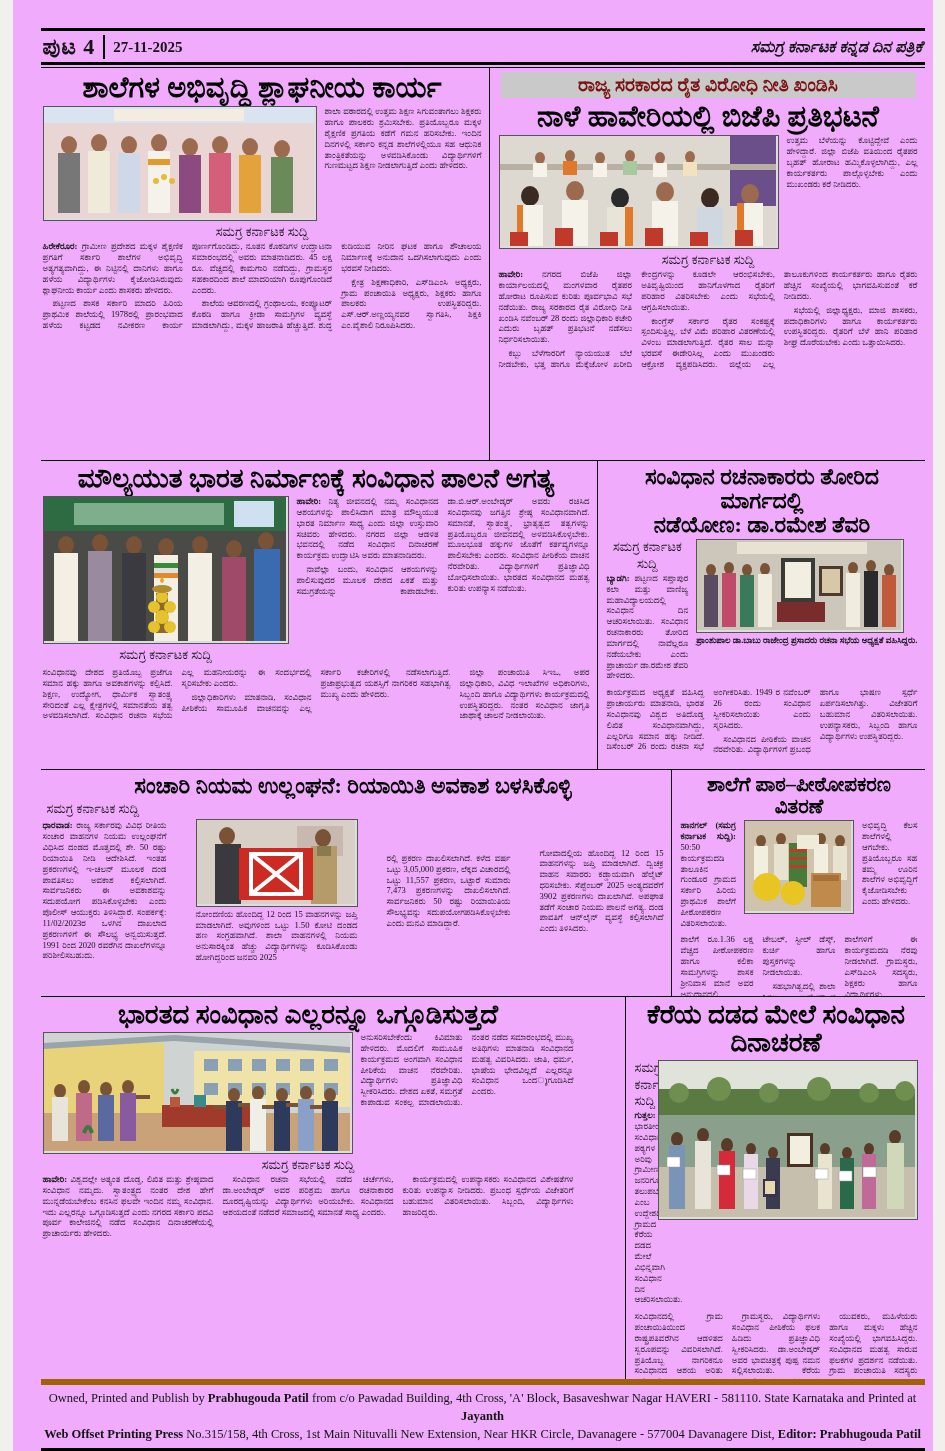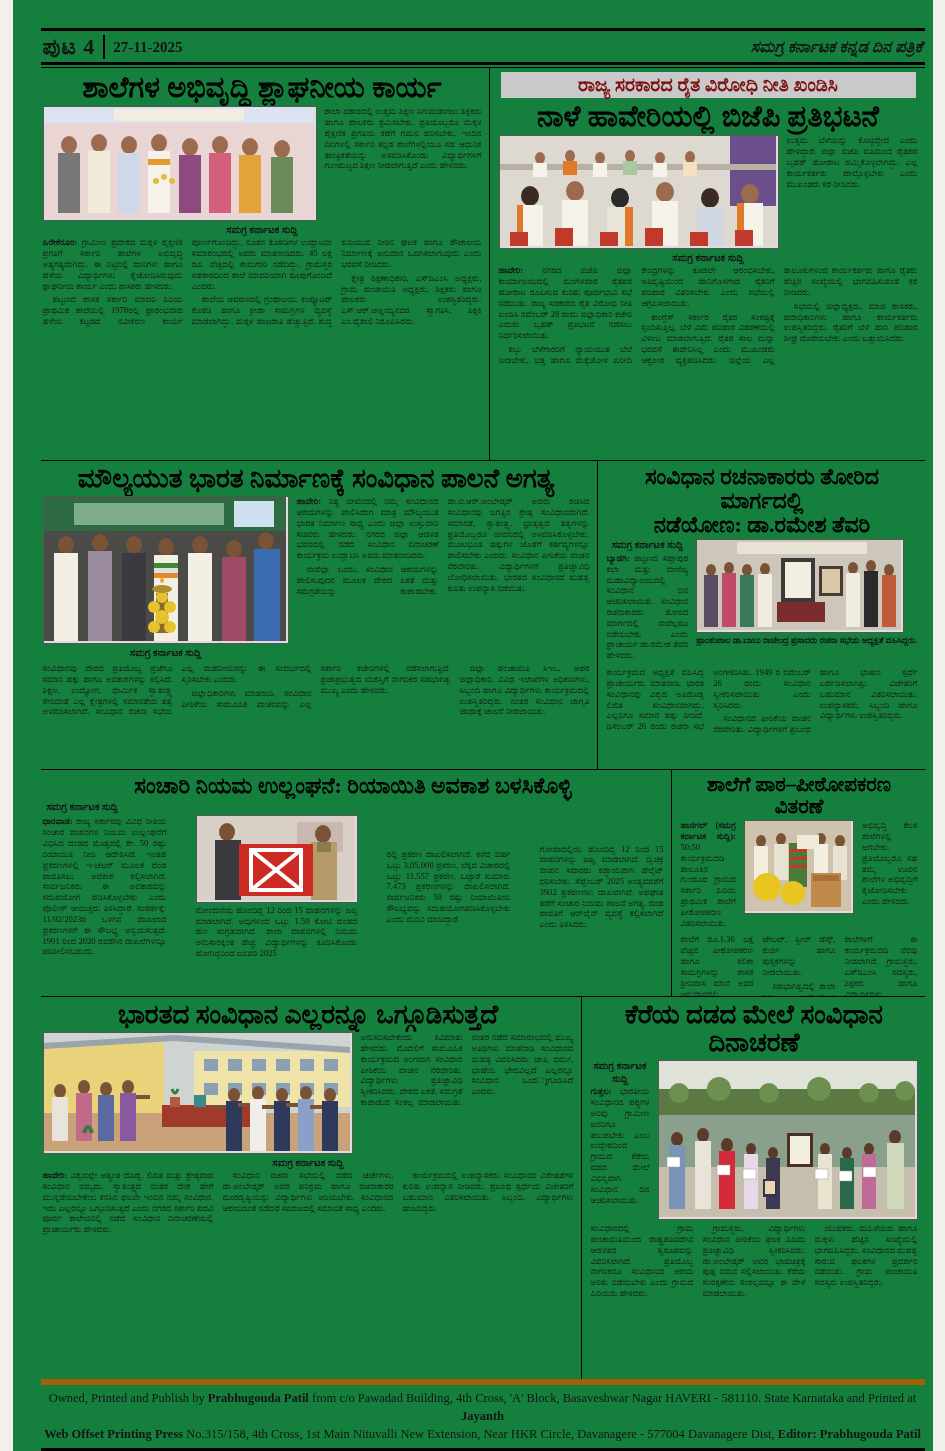--- a/index.html
+++ b/index.html
@@ -1,16 +1,16 @@
 <!DOCTYPE html>
 <html><head>
 <meta charset="utf-8">
 <style>
   html,body{margin:0;padding:0;background:#f2f0ec;}
-  .sheet{width:920px;height:1451px;background:#15803d;margin:0 auto;position:relative;
+  .sheet{width:920px;height:1451px;background:#f0abfc;margin:0 auto;position:relative;
          font-family:"Liberation Serif", serif;color:#141414;overflow:hidden;box-sizing:border-box;}
   .inner{position:absolute;left:28px;right:8px;top:28px;bottom:4px;}
 
   
   .mast-rule-top{border-top:3px solid #000;}
   .masthead{display:flex;justify-content:space-between;align-items:center;padding:3px 2px 2px 2px;}
   .mast-left{display:flex;align-items:center;gap:8px;}
   .page-label{font-weight:bold;font-size:22px;letter-spacing:1px;}
   .mast-div{width:2px;height:24px;background:#000;}
   .mast-date{font-weight:bold;font-size:15px;}
@@ -26,21 +26,21 @@
   h1.head{margin:0 0 3px 0;font-weight:bold;color:#000;line-height:1.08;text-align:center;
           font-family:"Liberation Serif", serif;}
   .h-xl{font-size:29px;}
   .h-lg{font-size:26px;}
   .h-md{font-size:22px;}
   .h-sm{font-size:20px;}
 
   .kicker{display:block;background:#c9c9c9;border-radius:0;color:#7b1113;font-weight:bold;
           font-size:19px;text-align:center;padding:2px 6px;margin:0 2px 3px 2px;}
 
-  .byline{text-align:center;font-weight:bold;font-size:10px;margin:3px 0 1px 0;}
+  .byline{text-align:center;font-weight:normal;font-size:13px;margin:3px 0 1px 0;}
   .dl{font-weight:bold;}
   .body-txt{font-size:8.6px;line-height:1.26;text-align:justify;}
   .body-txt p{margin:0 0 3px 0;text-indent:10px;}
   .body-txt p.nofirst{text-indent:0;}
   .cols2{column-count:2;column-gap:9px;}
   .cols3{column-count:3;column-gap:9px;}
   .cols4{column-count:4;column-gap:9px;}
 
   .fig{border:1px solid #555;line-height:0;background:#ddd;}
   .caption{font-size:8.6px;font-weight:bold;line-height:1.2;margin:2px 0 2px 0;text-align:justify;}
@@ -432,21 +432,21 @@
         </div>
       </div>
       <div class="byline">ಸಮಗ್ರ ಕರ್ನಾಟಕ ಸುದ್ದಿ</div>
       <div class="body-txt cols3">
         <p class="nofirst"><span class="dl">ಹಾವೇರಿ:</span> <span>ವಿಶ್ವದಲ್ಲೇ ಅತ್ಯಂತ ದೊಡ್ಡ, ಲಿಖಿತ ಮತ್ತು ಶ್ರೇಷ್ಠವಾದ ಸಂವಿಧಾನ ನಮ್ಮದು. ಸ್ವಾತಂತ್ರ್ಯದ ನಂತರ ದೇಶ ಹೇಗೆ ಮುನ್ನಡೆಯಬೇಕೆಂಬ ಕನಸಿನ ಫಲವೇ ಇಂದಿನ ನಮ್ಮ ಸಂವಿಧಾನ. ಇದು ಎಲ್ಲರನ್ನೂ ಒಗ್ಗೂಡಿಸುತ್ತದೆ ಎಂದು ನಗರದ ಸರ್ಕಾರಿ ಪದವಿ ಪೂರ್ವ ಕಾಲೇಜಿನಲ್ಲಿ ನಡೆದ ಸಂವಿಧಾನ ದಿನಾಚರಣೆಯಲ್ಲಿ ಪ್ರಾಚಾರ್ಯರು ಹೇಳಿದರು.</span></p>
         <p>ಸಂವಿಧಾನ ರಚನಾ ಸಭೆಯಲ್ಲಿ ನಡೆದ ಚರ್ಚೆಗಳು, ಡಾ.ಅಂಬೇಡ್ಕರ್ ಅವರ ಪರಿಶ್ರಮ ಹಾಗೂ ರಚನಾಕಾರರ ದೂರದೃಷ್ಟಿಯನ್ನು ವಿದ್ಯಾರ್ಥಿಗಳು ಅರಿಯಬೇಕು. ಸಂವಿಧಾನದ ಆಶಯದಂತೆ ನಡೆದರೆ ಸಮಾಜದಲ್ಲಿ ಸಮಾನತೆ ಸಾಧ್ಯ ಎಂದರು.</p>
         <p>ಕಾರ್ಯಕ್ರಮದಲ್ಲಿ ಉಪನ್ಯಾಸಕರು ಸಂವಿಧಾನದ ವಿಶೇಷತೆಗಳ ಕುರಿತು ಉಪನ್ಯಾಸ ನೀಡಿದರು. ಪ್ರಬಂಧ ಸ್ಪರ್ಧೆಯ ವಿಜೇತರಿಗೆ ಬಹುಮಾನ ವಿತರಿಸಲಾಯಿತು. ಸಿಬ್ಬಂದಿ, ವಿದ್ಯಾರ್ಥಿಗಳು ಹಾಜರಿದ್ದರು.</p>
       </div>
     </div>
 
-    <div class="art" style="flex:1;">
+    <div class="art" style="flex:1;margin-left:44px;">
       <h1 class="head h-lg">ಕೆರೆಯ ದಡದ ಮೇಲೆ ಸಂವಿಧಾನ ದಿನಾಚರಣೆ</h1>
       <div class="prow">
         <div class="side body-txt" style="max-width:96px;">
           <div class="byline" style="margin-top:0;">ಸಮಗ್ರ ಕರ್ನಾಟಕ ಸುದ್ದಿ</div>
           <p class="nofirst"><span class="dl">ಗುತ್ತಲ:</span> <span>ಭಾರತೀಯ ಸಂವಿಧಾನದ ಪಠ್ಯಗಳ ಅರಿವು ಗ್ರಾಮೀಣ ಜನರಿಗೂ ತಲುಪಬೇಕು ಎಂಬ ಉದ್ದೇಶದಿಂದ ಗ್ರಾಮದ ಕೆರೆಯ ದಡದ ಮೇಲೆ ವಿಭಿನ್ನವಾಗಿ ಸಂವಿಧಾನ ದಿನ ಆಚರಿಸಲಾಯಿತು.</span></p>
         </div>
         <div class="fig" style="width:258px;height:158px;flex:none;">
           <svg width="256" height="156" viewBox="0 0 256 156">
             <rect width="256" height="156" fill="#dfe3da"></rect>
             <rect x="0" y="28" width="256" height="26" fill="#5a7a42"></rect>

